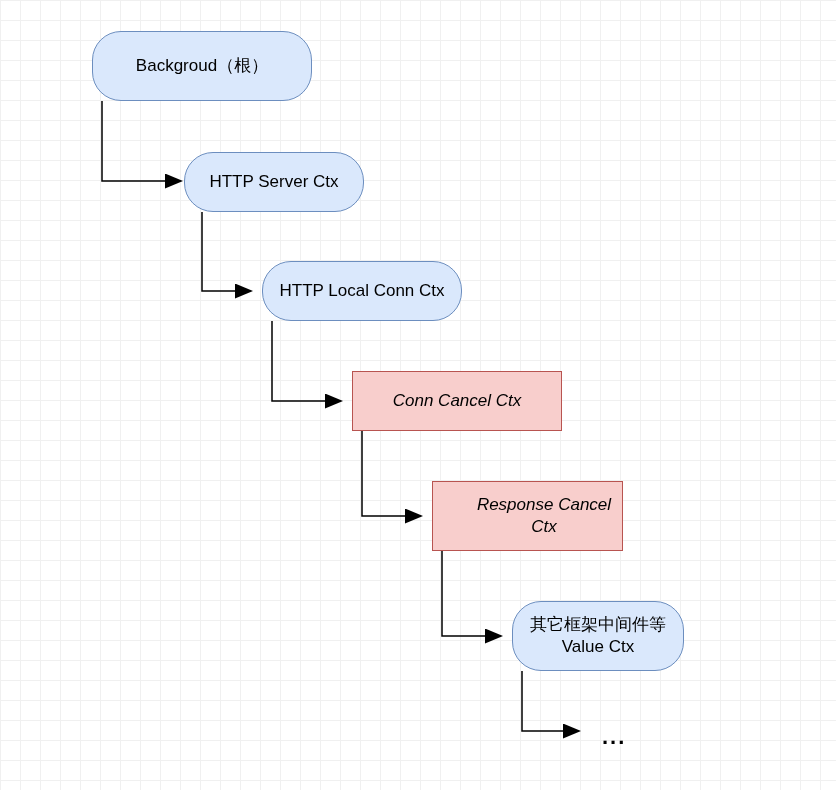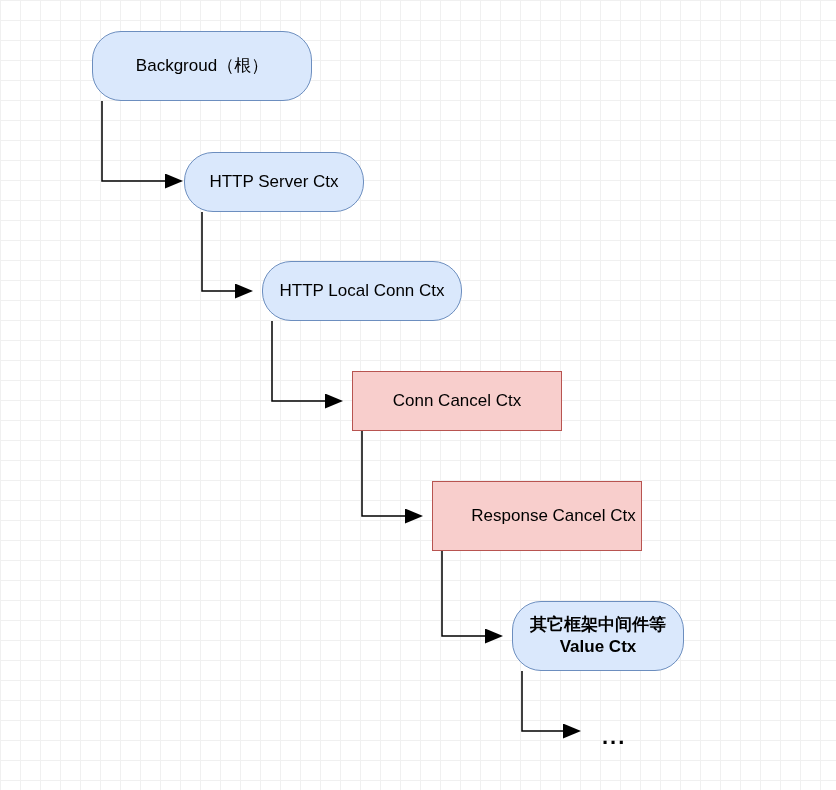--- a/index.html
+++ b/index.html
@@ -27,21 +27,21 @@
       border: 1px solid;
       display: flex;
       align-items: center;
       justify-content: center;
       text-align: center;
       font-size: 17px;
       line-height: 1.3;
       padding: 4px;
     }
     .blue { background: #dae8fc; border-color: #6c8ebf; border-radius: 29px; }
-    .pink { background: #f8cecc; border-color: #b85450; }
+    .pink { background: #f8cecc; border-color: #b85450; font-style: italic; }
     .ellipsis {
       position: absolute;
       font-size: 22px;
       font-weight: bold;
       letter-spacing: 2px;
     }
   </style>
 </head>
 <body>
 
@@ -66,22 +66,22 @@
 </div>
 <div class="node blue" id="n-http_server" style="left: 184px; top: 152px; width: 180px; height: 60px;">
   <span>HTTP Server Ctx</span>
 </div>
 <div class="node blue" id="n-http_local_addr" style="left: 262px; top: 261px; width: 200px; height: 60px;">
   <span>HTTP Local Conn Ctx</span>
 </div>
 <div class="node pink" id="n-conn_cancel" style="left: 352px; top: 371px; width: 210px; height: 60px;">
   <span>Conn Cancel Ctx</span>
 </div>
-<div class="node pink" id="n-response_cancel" style="left: 432px; top: 481px; width: 210px; height: 70px; padding-left: 37px;">
+<div class="node pink" id="n-response_cancel" style="left: 432px; top: 481px; width: 191px; height: 70px; padding-left: 37px;">
   <span>Response Cancel Ctx</span>
 </div>
-<div class="node blue" id="n-value_ctx" style="left: 512px; top: 601px; width: 172px; height: 70px; font-weight: bold;">
+<div class="node blue" id="n-value_ctx" style="left: 512px; top: 601px; width: 172px; height: 70px;">
   <span>其它框架中间件等 Value Ctx</span>
 </div>
 
 <div class="ellipsis" id="ellipsis" style="left: 602px; top: 724px;">
   <span>...</span>
 </div>
 
 </body></html>

